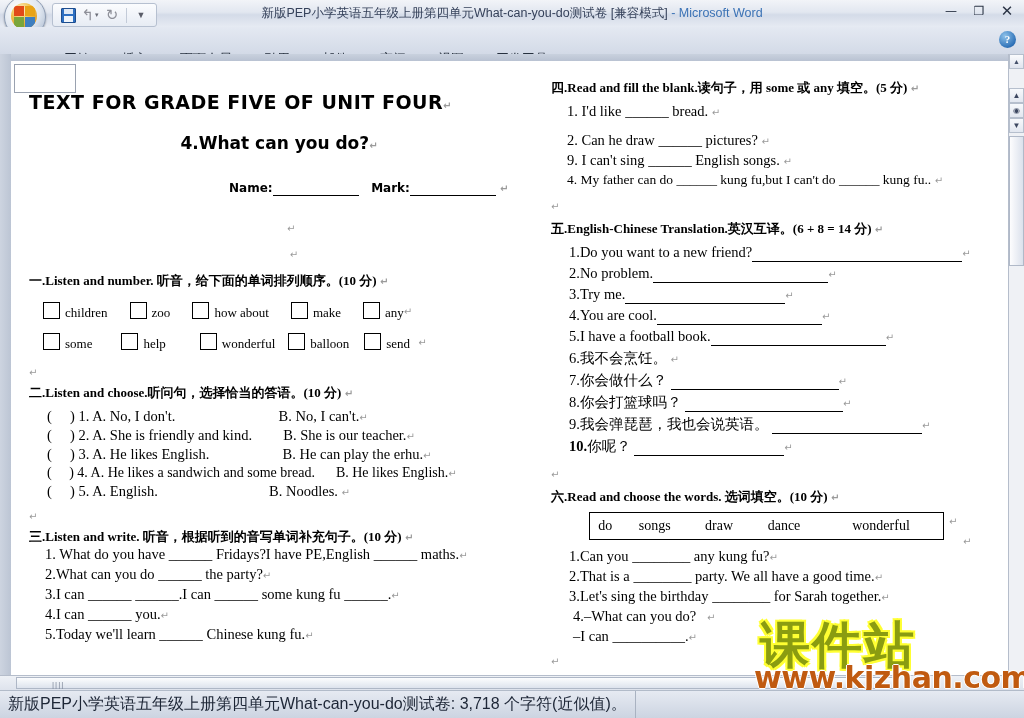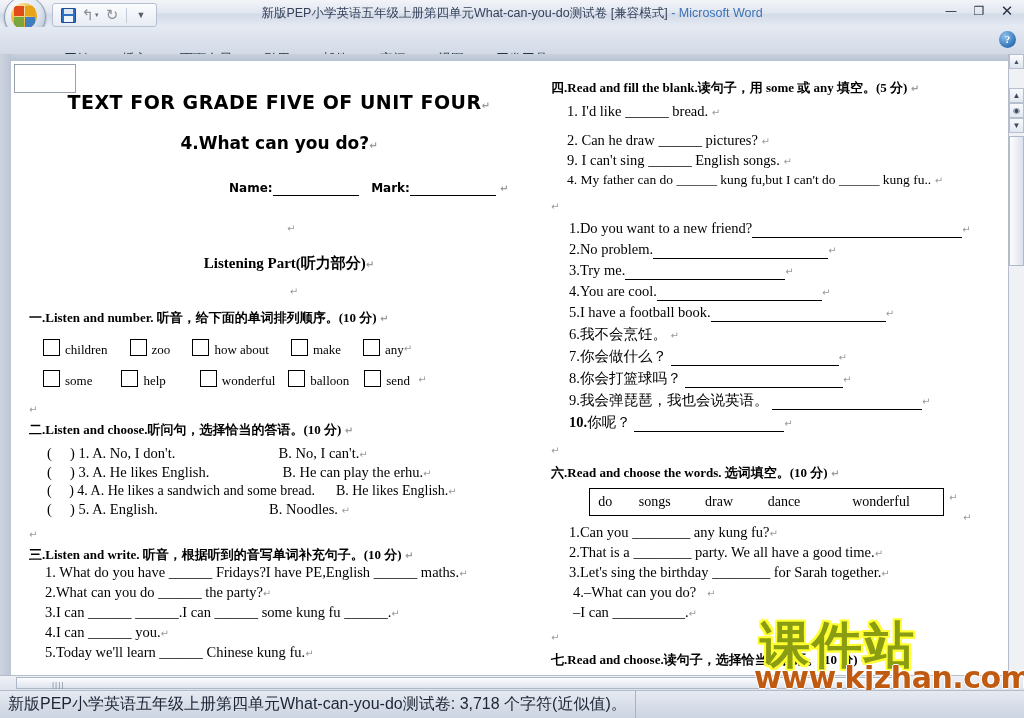--- a/index.html
+++ b/index.html
@@ -92,21 +92,21 @@
     display:flex;align-items:center;}
   .statusbar .txt{font-size:16px;color:#1d2636;padding-left:8px;white-space:nowrap;}
   .stsep{width:1px;height:27px;background:#a9b2c1;margin-left:8px;}
 
   
   .col{position:absolute;top:0;color:#000;}
   .colL{left:18px;width:500px;}
   .colR{left:540px;width:448px;}
 
   .t-head1{font-family:"DejaVu Sans",sans-serif;font-weight:bold;font-size:19px;
-    letter-spacing:.5px;text-align:center;}
+    letter-spacing:.5px;}
   .t-head2{font-family:"DejaVu Sans",sans-serif;font-weight:bold;font-size:17px;
     text-align:center;}
   .t-serifb{font-family:"Liberation Serif",serif;font-weight:bold;}
   .pilcrow{color:#9a9a9a;font-size:10px;font-family:"DejaVu Sans",sans-serif;}
   .ul{border-bottom:1px solid #000;display:inline-block;}
 
   .sec{font-family:"Liberation Serif",serif;font-weight:bold;font-size:13px;}
   .item{font-family:"Liberation Serif",serif;font-size:14.5px;white-space:nowrap;}
 
   .cbrow{display:flex;align-items:flex-end;}
@@ -201,23 +201,20 @@
         </div>
 
         <div style="margin-top:28px;padding-left:200px;font-family:'DejaVu Sans',sans-serif;font-weight:bold;font-size:12px;">
           <span>Name:</span><span class="ul" style="width:86px;">&nbsp;</span>
           &nbsp;&nbsp;<span>Mark:</span><span class="ul" style="width:86px;">&nbsp;</span>
           <span class="pilcrow">↵</span>
         </div>
 
         <div style="margin-top:22px;padding-left:258px;"><span class="pilcrow">↵</span></div>
 
-        <div class="t-serifb" style="margin-top:18px;font-size:15px;text-align:center;padding-left:20px;">
-          <span>Listening Part(听力部分)</span><span class="pilcrow">↵</span>
-        </div>
         <div style="margin-top:8px;text-align:center;padding-left:30px;"><span class="pilcrow">↵</span></div>
 
         <div class="sec" style="margin-top:10px;">
           <span>一.Listen and number. 听音，给下面的单词排列顺序。(10 分)</span> <span class="pilcrow">↵</span>
         </div>
 
         <div class="cbrow" style="margin-top:12px;padding-left:14px;">
           <div class="cbox"></div>
           <div class="cblab">children</div>
           <div class="cbox"></div>
@@ -251,20 +248,26 @@
           <span>二.Listen and choose.听问句，选择恰当的答语。(10 分)</span> <span class="pilcrow">↵</span>
         </div>
 
         <div class="item" style="margin-top:6px;padding-left:18px;">
           (&nbsp;&nbsp;&nbsp;&nbsp;&nbsp;) <span>1.</span>
           <span>A. No, I don't.</span>
           <span style="display:inline-block;width:96px;"></span>
           <span>B. No, I can't.</span><span class="pilcrow">↵</span>
         </div>
         <div class="item" style="margin-top:2px;padding-left:18px;">
+          (&nbsp;&nbsp;&nbsp;&nbsp;&nbsp;) <span>2.</span>
+          <span>A. She is friendly and kind.</span>
+          <span style="display:inline-block;width:24px;"></span>
+          <span>B. She is our teacher.</span><span class="pilcrow">↵</span>
+        </div>
+        <div class="item" style="margin-top:2px;padding-left:18px;">
           (&nbsp;&nbsp;&nbsp;&nbsp;&nbsp;) <span>3.</span>
           <span>A. He likes English.</span>
           <span style="display:inline-block;width:66px;"></span>
           <span>B. He can play the erhu.</span><span class="pilcrow">↵</span>
         </div>
         <div class="item" style="margin-top:2px;padding-left:18px;font-size:14px;">
           (&nbsp;&nbsp;&nbsp;&nbsp;&nbsp;) <span>4.</span>
           <span>A. He likes a sandwich and some bread.</span>
           <span style="display:inline-block;width:14px;"></span>
           <span>B. He likes English.</span><span class="pilcrow">↵</span>
@@ -311,20 +314,23 @@
         </div>
         <div class="item" style="margin-top:3px;padding-left:16px;">
           <span>9. I can't sing ______ English songs.</span> <span class="pilcrow">↵</span>
         </div>
         <div class="item" style="margin-top:3px;padding-left:16px;font-size:13.5px;">
           <span>4. My father can do ______ kung fu,but I can't do ______ kung fu..</span> <span class="pilcrow">↵</span>
         </div>
 
         <div style="margin-top:8px;"><span class="pilcrow">↵</span></div>
 
+        <div class="sec" style="margin-top:6px;">
+          <span>五.English-Chinese Translation.英汉互译。(6 + 8 = 14 分)</span> <span class="pilcrow">↵</span>
+        </div>
 
         <div class="item" style="margin-top:6px;padding-left:18px;">
           <span>1.</span><span>Do you want to a new friend?</span><span class="ul" style="width:210px;">&nbsp;</span><span class="pilcrow">↵</span>
         </div>
         <div class="item" style="margin-top:3px;padding-left:18px;">
           <span>2.</span><span>No problem.</span><span class="ul" style="width:175px;">&nbsp;</span><span class="pilcrow">↵</span>
         </div>
         <div class="item" style="margin-top:3px;padding-left:18px;">
           <span>3.</span><span>Try me.</span><span class="ul" style="width:160px;">&nbsp;</span><span class="pilcrow">↵</span>
         </div>

